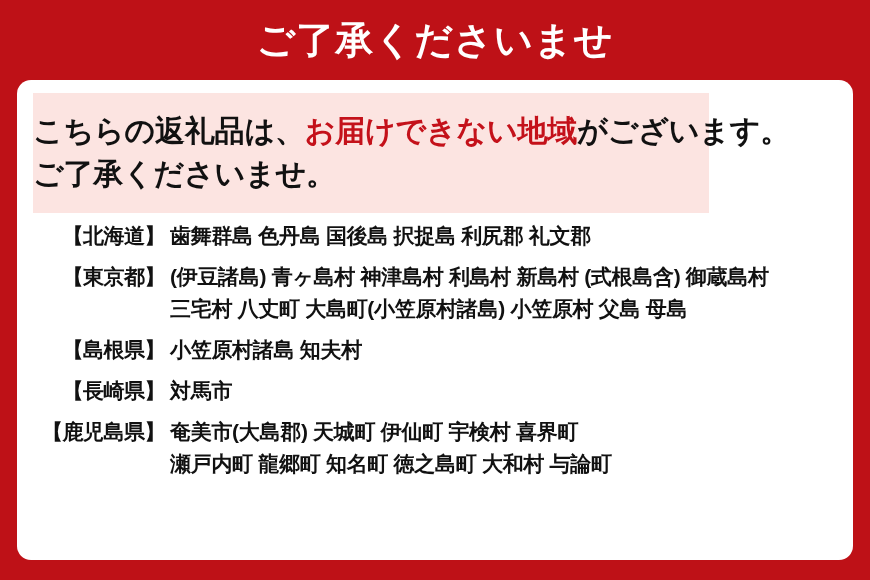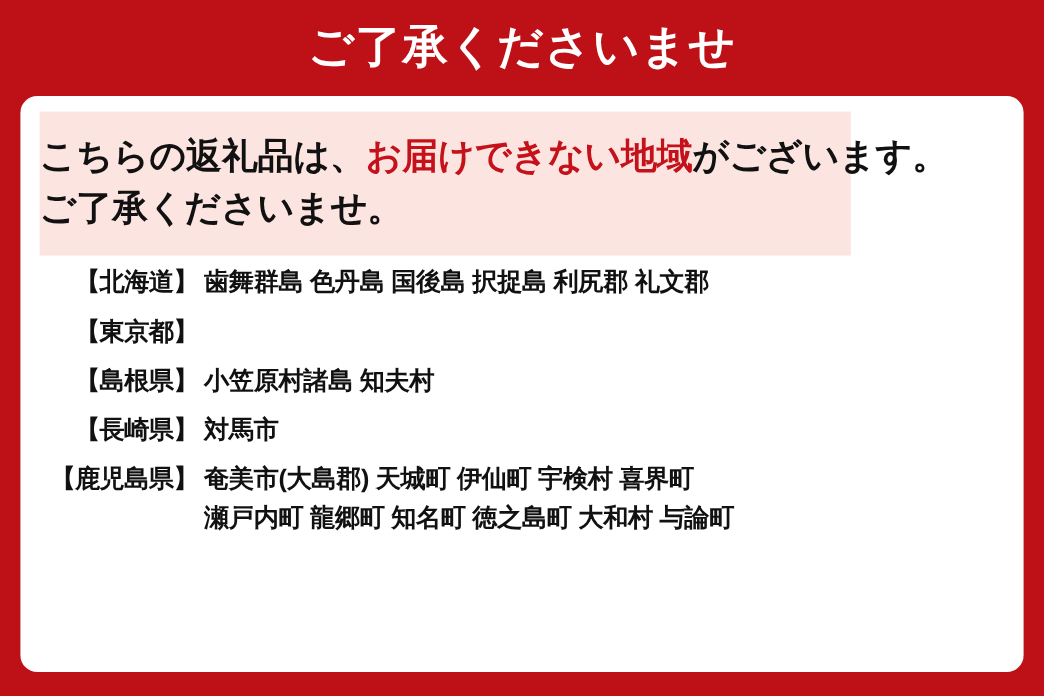--- a/index.html
+++ b/index.html
@@ -140,20 +140,22 @@
       <div class="region-row">
         <div class="region-label">【北海道】</div>
         <div class="region-values">
           <span class="vline">歯舞群島 色丹島 国後島 択捉島 利尻郡 礼文郡</span>
         </div>
       </div>
 
       <div class="region-row">
         <div class="region-label">【東京都】</div>
         <div class="region-values">
+          <span class="vline">(伊豆諸島) 青ヶ島村 神津島村 利島村 新島村 (式根島含) 御蔵島村</span>
+          <span class="vline">三宅村 八丈町 大島町(小笠原村諸島) 小笠原村 父島 母島</span>
         </div>
       </div>
 
       <div class="region-row">
         <div class="region-label">【島根県】</div>
         <div class="region-values">
           <span class="vline">小笠原村諸島 知夫村</span>
         </div>
       </div>
 

